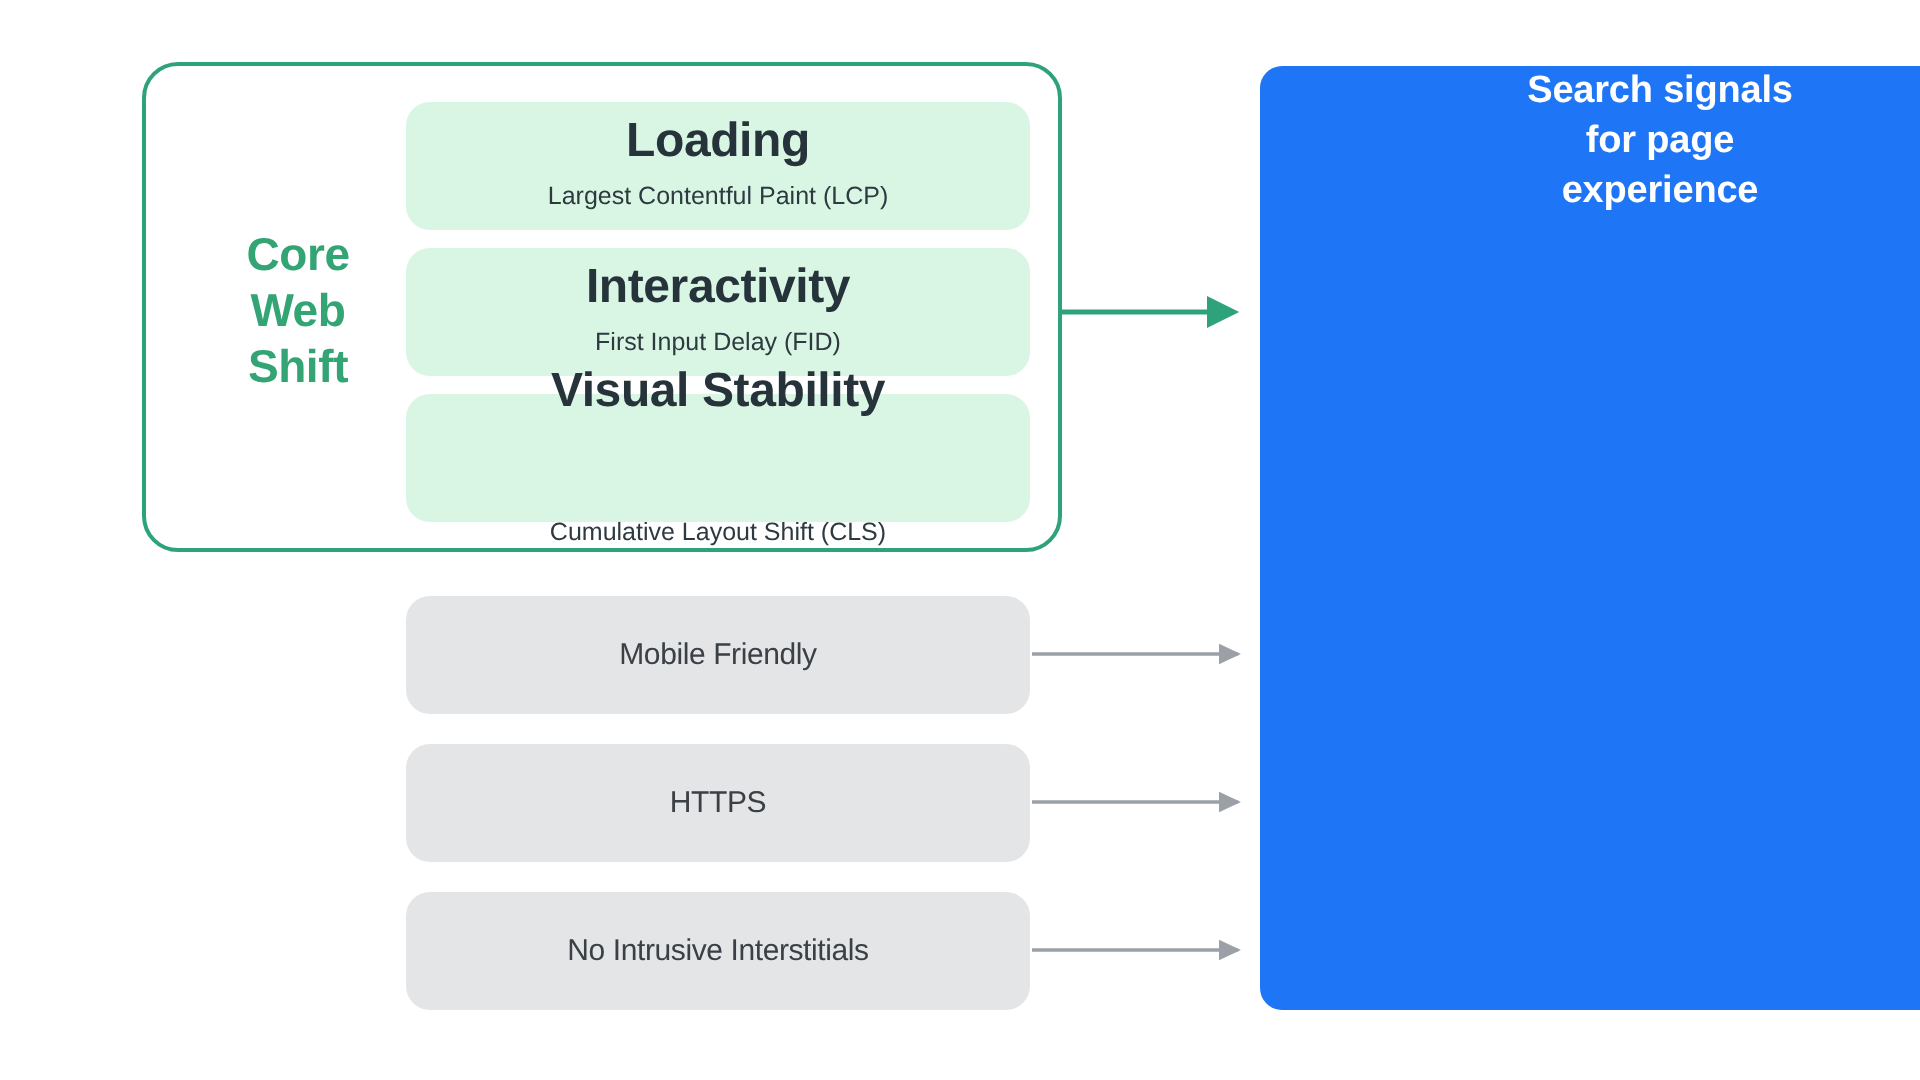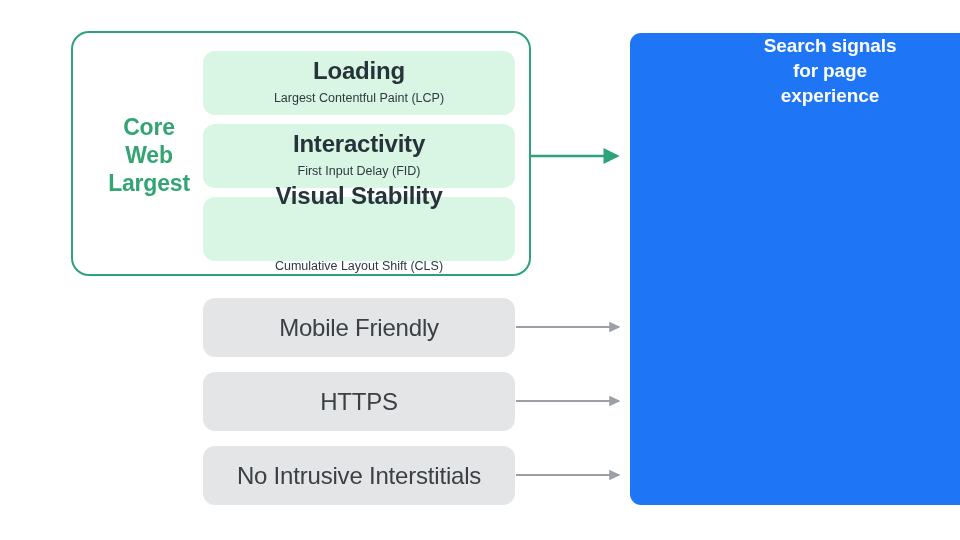--- a/index.html
+++ b/index.html
@@ -84,21 +84,21 @@
     width: 312px;
     height: 59px;
     background: #E4E5E7;
     border-radius: 12px;
     display: flex;
     align-items: center;
     justify-content: center;
   }
   .signal-label {
     color: #3A4045;
-    font-size: 24px;
+    font-size: 15px;
     font-weight: normal;
     line-height: 24px;
     letter-spacing: -0.2px;
   }
   .signal-0 { top: 298px; }
   .signal-1 { top: 372px; }
   .signal-2 { top: 446px; }
 
   
   .blue-panel {
@@ -137,21 +137,21 @@
 </head>
 <body>
 
 <div id="canvas">
 
   <div class="cwv-box"></div>
 
   <div class="cwv-label">
     <span>Core</span>
     <span>Web</span>
-    <span>Largest</span>
+    <span>Shift</span>
   </div>
 
   <div class="metric metric-0">
     <div class="metric-title">Loading</div>
     <div class="metric-sub">Largest Contentful Paint (LCP)</div>
   </div>
   <div class="metric metric-1">
     <div class="metric-title">Interactivity</div>
     <div class="metric-sub">First Input Delay (FID)</div>
   </div>

